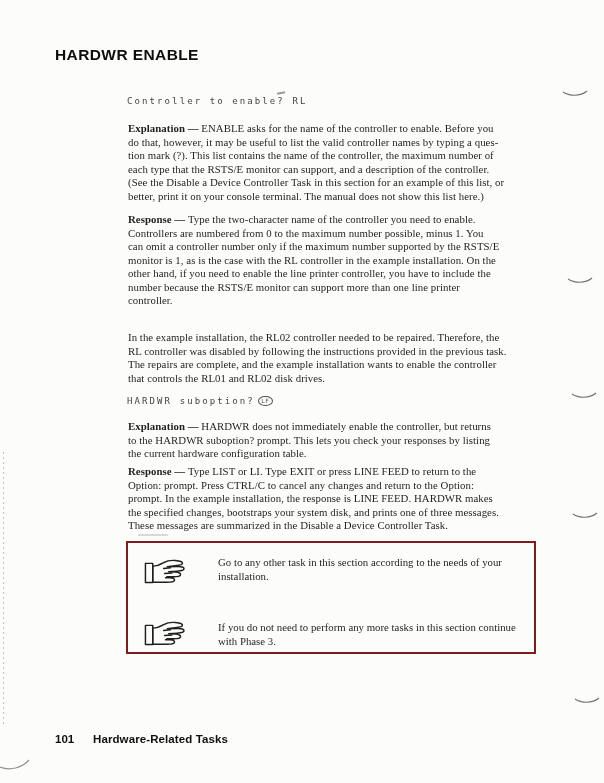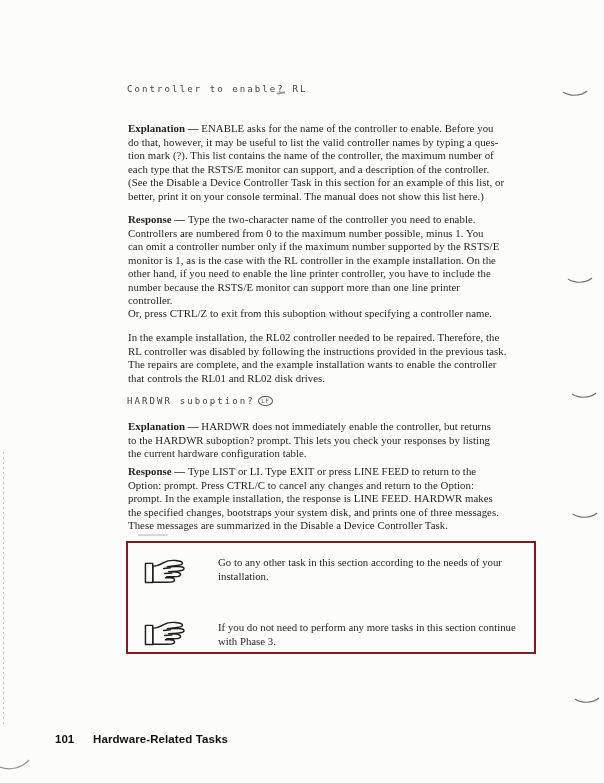--- a/index.html
+++ b/index.html
@@ -26,39 +26,39 @@
              background:repeating-linear-gradient(to bottom,rgba(110,110,110,.38) 0 2px,transparent 2px 5px);}
   .dash-artifact{position:absolute;left:277px;top:92px;width:8px;height:1.5px;background:#9a9a9a;
                  transform:rotate(-10deg);}
   .smudge{position:absolute;left:138px;top:534px;width:30px;height:2px;background:#d8d8d4;border-radius:2px;}
 </style>
 </head>
 <body>
 
 <div class="page">
 
+  <h1 class="title">HARDWR ENABLE</h1>
 
-  <div class="mono" style="left:127px;top:84px"><span>Controller to enable? RL</span></div>
+  <div class="mono" style="left:127px;top:96px"><span>Controller to enable? RL</span></div>
 
   <div class="para" style="top:122px"><b>Explanation — </b><span>ENABLE asks for the name of the controller to enable. Before you
 do that, however, it may be useful to list the valid controller names by typing a ques-
 tion mark (?). This list contains the name of the controller, the maximum number of
 each type that the RSTS/E monitor can support, and a description of the controller.
 (See the Disable a Device Controller Task in this section for an example of this list, or
 better, print it on your console terminal. The manual does not show this list here.)</span></div>
 
   <div class="para" style="top:213px"><b>Response — </b><span>Type the two-character name of the controller you need to enable.
 Controllers are numbered from 0 to the maximum number possible, minus 1. You
 can omit a controller number only if the maximum number supported by the RSTS/E
 monitor is 1, as is the case with the RL controller in the example installation. On the
 other hand, if you need to enable the line printer controller, you have to include the
 number because the RSTS/E monitor can support more than one line printer
 controller.</span></div>
 
-  <div class="para" style="top:307px"><span>Or, press CTRL/Z to exit from this suboption without specifying a controller name.</span></div>
 
   <div class="para" style="top:331px"><span>In the example installation, the RL02 controller needed to be repaired. Therefore, the
 RL controller was disabled by following the instructions provided in the previous task.
 The repairs are complete, and the example installation wants to enable the controller
 that controls the RL01 and RL02 disk drives.</span></div>
 
   <div class="mono" style="left:127px;top:396px"><span>HARDWR suboption?</span><span class="lfkey">LF</span></div>
 
   <div class="para" style="top:465px"><b>Response — </b><span>Type LIST or LI. Type EXIT or press LINE FEED to return to the
 Option: prompt. Press CTRL/C to cancel any changes and return to the Option:

